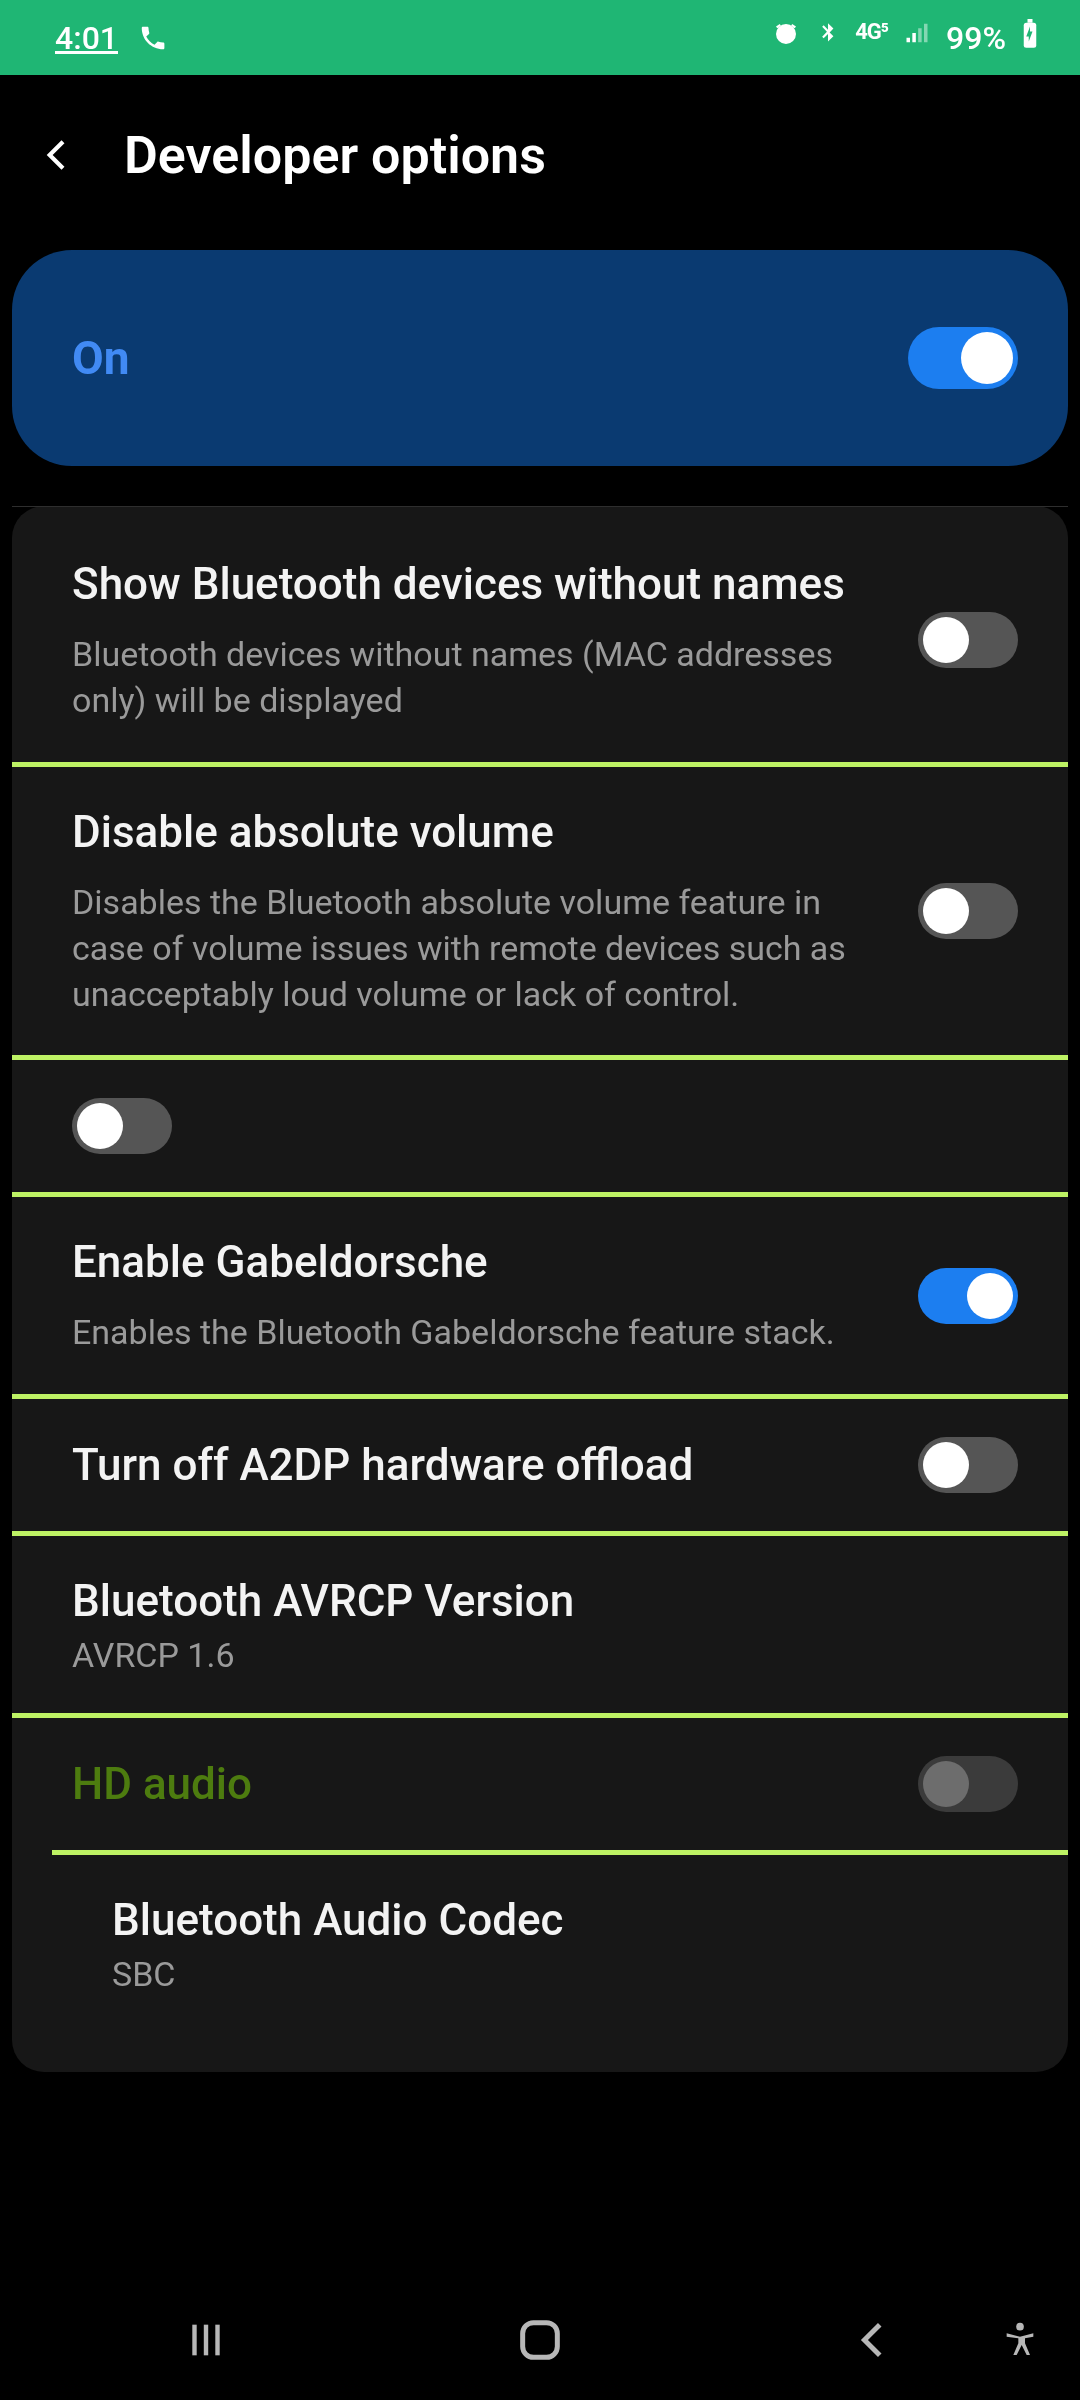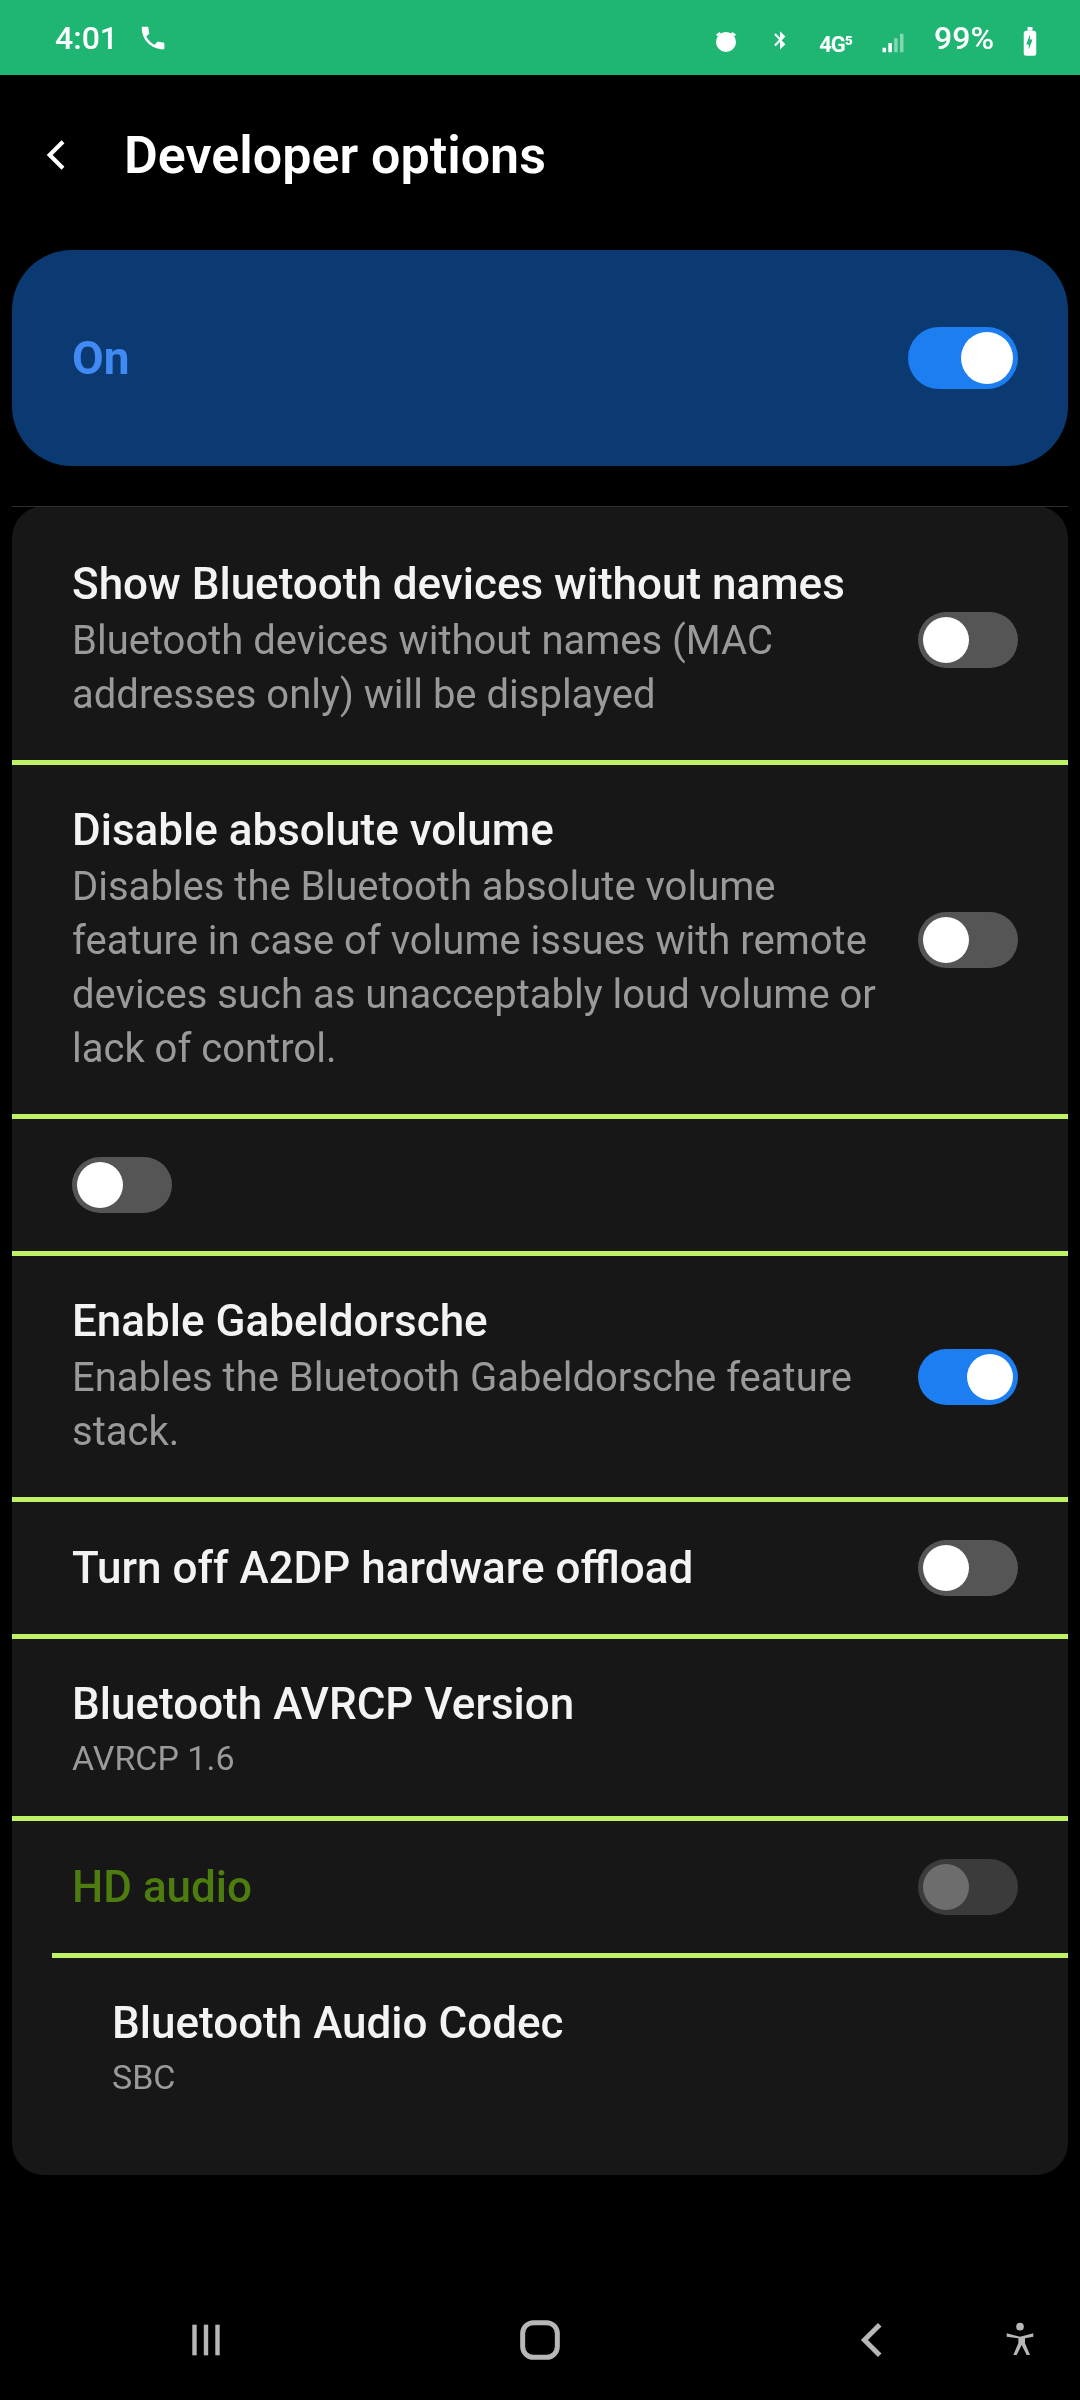--- a/index.html
+++ b/index.html
@@ -17,22 +17,22 @@
     height: 75px;
     background: #1fb674;
     display: flex;
     align-items: center;
     justify-content: space-between;
     padding: 0 40px 0 55px;
     font-size: 32px;
     color: #ffffff;
     font-weight: 500;
   }
-  .status-left  { display:flex; align-items:center; gap:20px; }
-  .status-right { display:flex; align-items:flex-end; gap:26px; }
+  .status-left  { display:flex; align-items:center; gap:20px;text-decoration:underline; }
+  .status-right { display:flex; align-items:flex-start; gap:14px; }
   .status-right svg, .status-left svg { display:block; }
 
   
   .title-bar {
     height: 160px;
     display:flex;
     align-items:center;
     padding-left: 38px;
     gap: 46px;
   }
@@ -66,21 +66,21 @@
   .row {
     display:flex;
     align-items:center;
     justify-content:space-between;
     padding: 38px 50px 38px 60px;
     border-top:5px solid #bef264;
   }
   .row:first-child { border-top:1px solid #2e2e2e; padding-top:50px; }
   .row .text   { flex:1; padding-right:40px; }
   .row .title  { font-size:44px; font-weight:500; color:#f3f3f3; line-height:1.25;}
-  .row .sub    { font-size:40px; color:#9a9a9a; margin-top:2px; line-height:1.35;}
+  .row .sub    { font-size:34px; color:#9a9a9a; margin-top:20px; line-height:1.35;}
   .row.disabled .title { color:#4d7c0f; }
   .row .value  { font-size:34px; color:#9a9a9a; margin-top:6px; }
 
   
   .switch {
     width:100px; height:56px; border-radius:28px;
     position:relative; flex-shrink:0;
   }
   .switch .knob {
     position:absolute; width:46px; height:46px; border-radius:50%;

